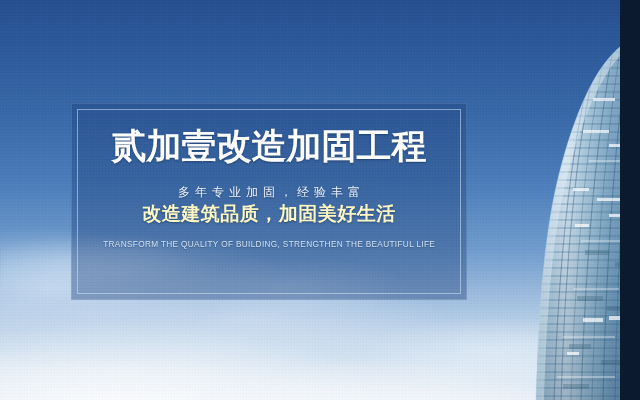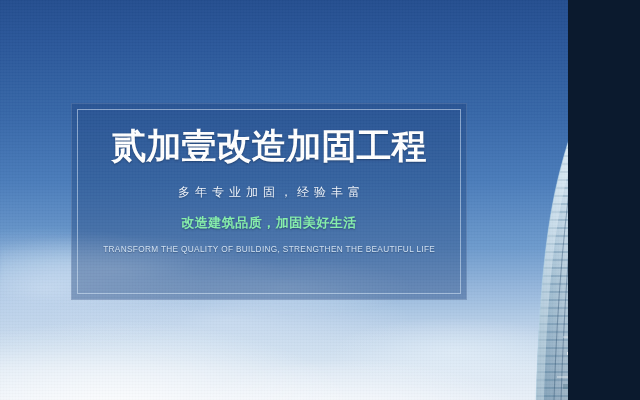--- a/index.html
+++ b/index.html
@@ -2,21 +2,21 @@
 <html><head>
 <meta charset="utf-8">
 <style>
   html, body {
     margin: 0;
     padding: 0;
     background: #0b1a2e;
   }
   #stage {
     position: relative;
-    width: 568px;
+    width: 620px;
     height: 400px;
     overflow: hidden;
     font-family: "Liberation Sans", "DejaVu Sans", sans-serif;
     background: #3a6cb0;
   }
 
   
   .sky {
     position: absolute;
     inset: 0;
@@ -107,24 +107,24 @@
     margin-top: 20px;
     font-size: 12px;
     font-weight: 400;
     color: #f2f7fd;
     letter-spacing: 5px;
     text-indent: 5px;
     white-space: nowrap;
     text-shadow: 0 1px 2px rgba(10,30,60,0.4);
   }
   .tagline {
-    margin-top: 13px;
-    font-size: 13px;
+    margin-top: 0;
+    font-size: 19px;
     font-weight: 700;
-    color: #86efac;
+    color: #fef9c3;
     letter-spacing: 0.5px;
     white-space: nowrap;
     text-shadow: 0 1px 2px rgba(10,30,60,0.45);
   }
   .eyebrow-en {
     margin-top: 12px;
     font-size: 8.5px;
     font-weight: 400;
     color: #d2e2f3;
     letter-spacing: 0.35px;

